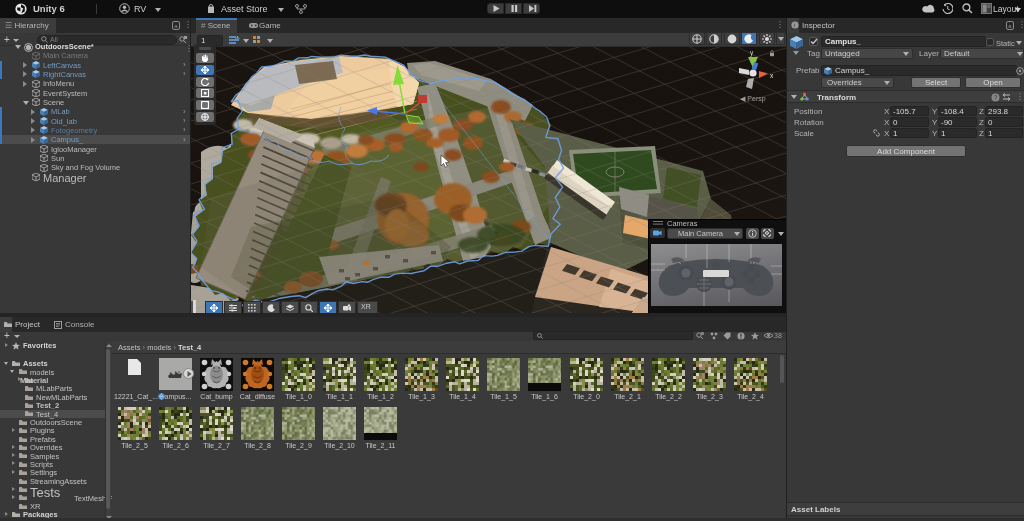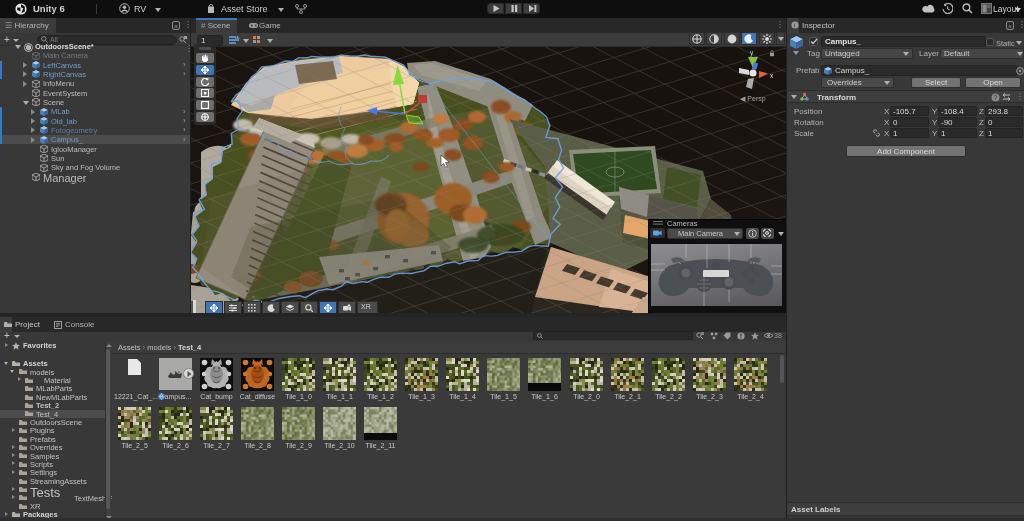--- a/index.html
+++ b/index.html
@@ -805,21 +805,21 @@
 <div class="abs" style="left:23px;top:359.2px;font-size:7.5px;font-weight:bold;color:#d2d2d2;">Assets</div>
 <div class="abs caret cd" style="left:10px;top:370.4px;border-left-width:2.5px;border-right-width:2.5px;border-top-width:3.5px;"></div>
 <svg class="abs" style="left:18.5px;top:368.4px;" width="8" height="7" viewBox="0 0 8 7">
       <path d="M0 1.5 L0 6 L8 6 L8 2.5 L3.6 2.5 L2.8 1 L0.8 1 Z" fill="#a8a39a"></path>
     </svg>
 <div class="abs" style="left:30px;top:367.6px;font-size:7.5px;font-weight:normal;color:#c2c2c2;">models</div>
 <div class="abs caret cr" style="left:18px;top:377.3px;border-top-width:2.5px;border-bottom-width:2.5px;border-left-width:3.5px;"></div>
 <svg class="abs" style="left:25.0px;top:376.8px;" width="8" height="7" viewBox="0 0 8 7">
       <path d="M0 1.5 L0 6 L8 6 L8 2.5 L3.6 2.5 L2.8 1 L0.8 1 Z" fill="#a8a39a"></path>
     </svg>
-<div class="abs" style="left:44px;top:376.0px;font-size:7.5px;font-weight:normal;color:#c2c2c2;">Material</div>
+<div class="abs" style="left:20px;top:376.0px;font-size:7.5px;font-weight:bold;color:#c2c2c2;">Material</div>
 <svg class="abs" style="left:25.0px;top:385.2px;" width="8" height="7" viewBox="0 0 8 7">
       <path d="M0 1.5 L0 6 L8 6 L8 2.5 L3.6 2.5 L2.8 1 L0.8 1 Z" fill="#a8a39a"></path>
     </svg>
 <div class="abs" style="left:36px;top:384.4px;font-size:7.5px;font-weight:normal;color:#c2c2c2;">MLabParts</div>
 <svg class="abs" style="left:25.0px;top:393.6px;" width="8" height="7" viewBox="0 0 8 7">
       <path d="M0 1.5 L0 6 L8 6 L8 2.5 L3.6 2.5 L2.8 1 L0.8 1 Z" fill="#a8a39a"></path>
     </svg>
 <div class="abs" style="left:36px;top:392.8px;font-size:7.5px;font-weight:normal;color:#c2c2c2;">NewMLabParts</div>
 <svg class="abs" style="left:25.0px;top:402.0px;" width="8" height="7" viewBox="0 0 8 7">
       <path d="M0 1.5 L0 6 L8 6 L8 2.5 L3.6 2.5 L2.8 1 L0.8 1 Z" fill="#a8a39a"></path>

